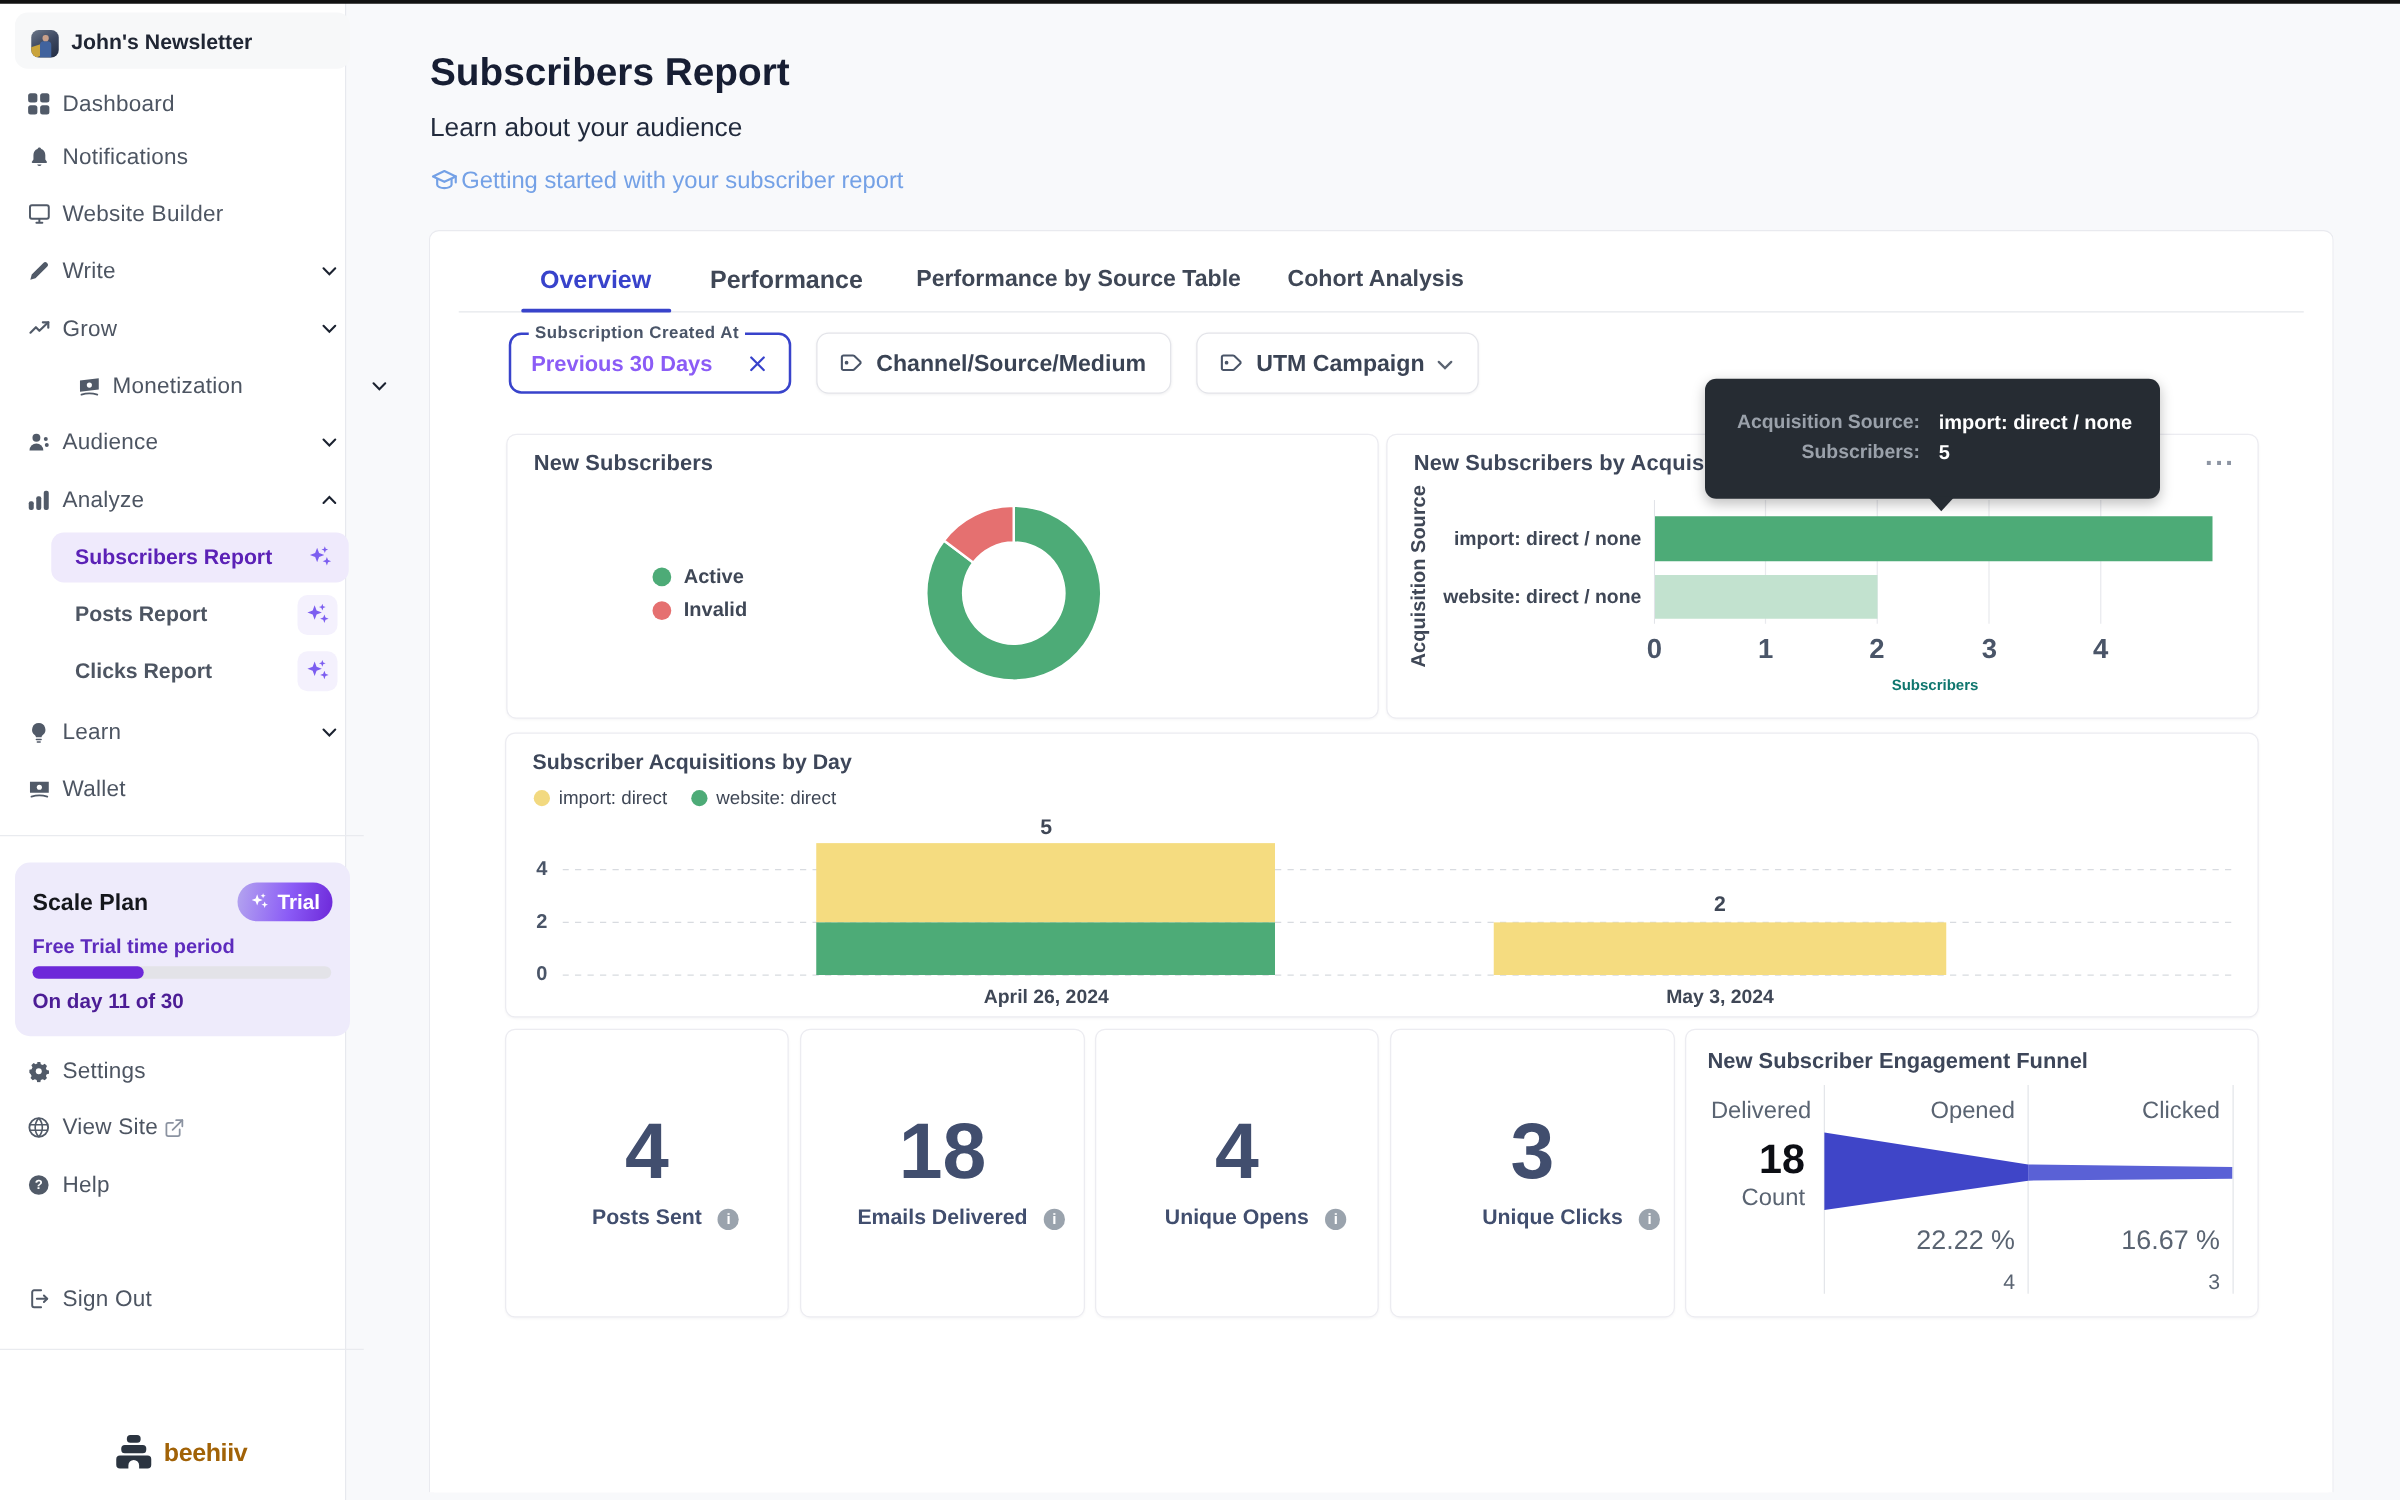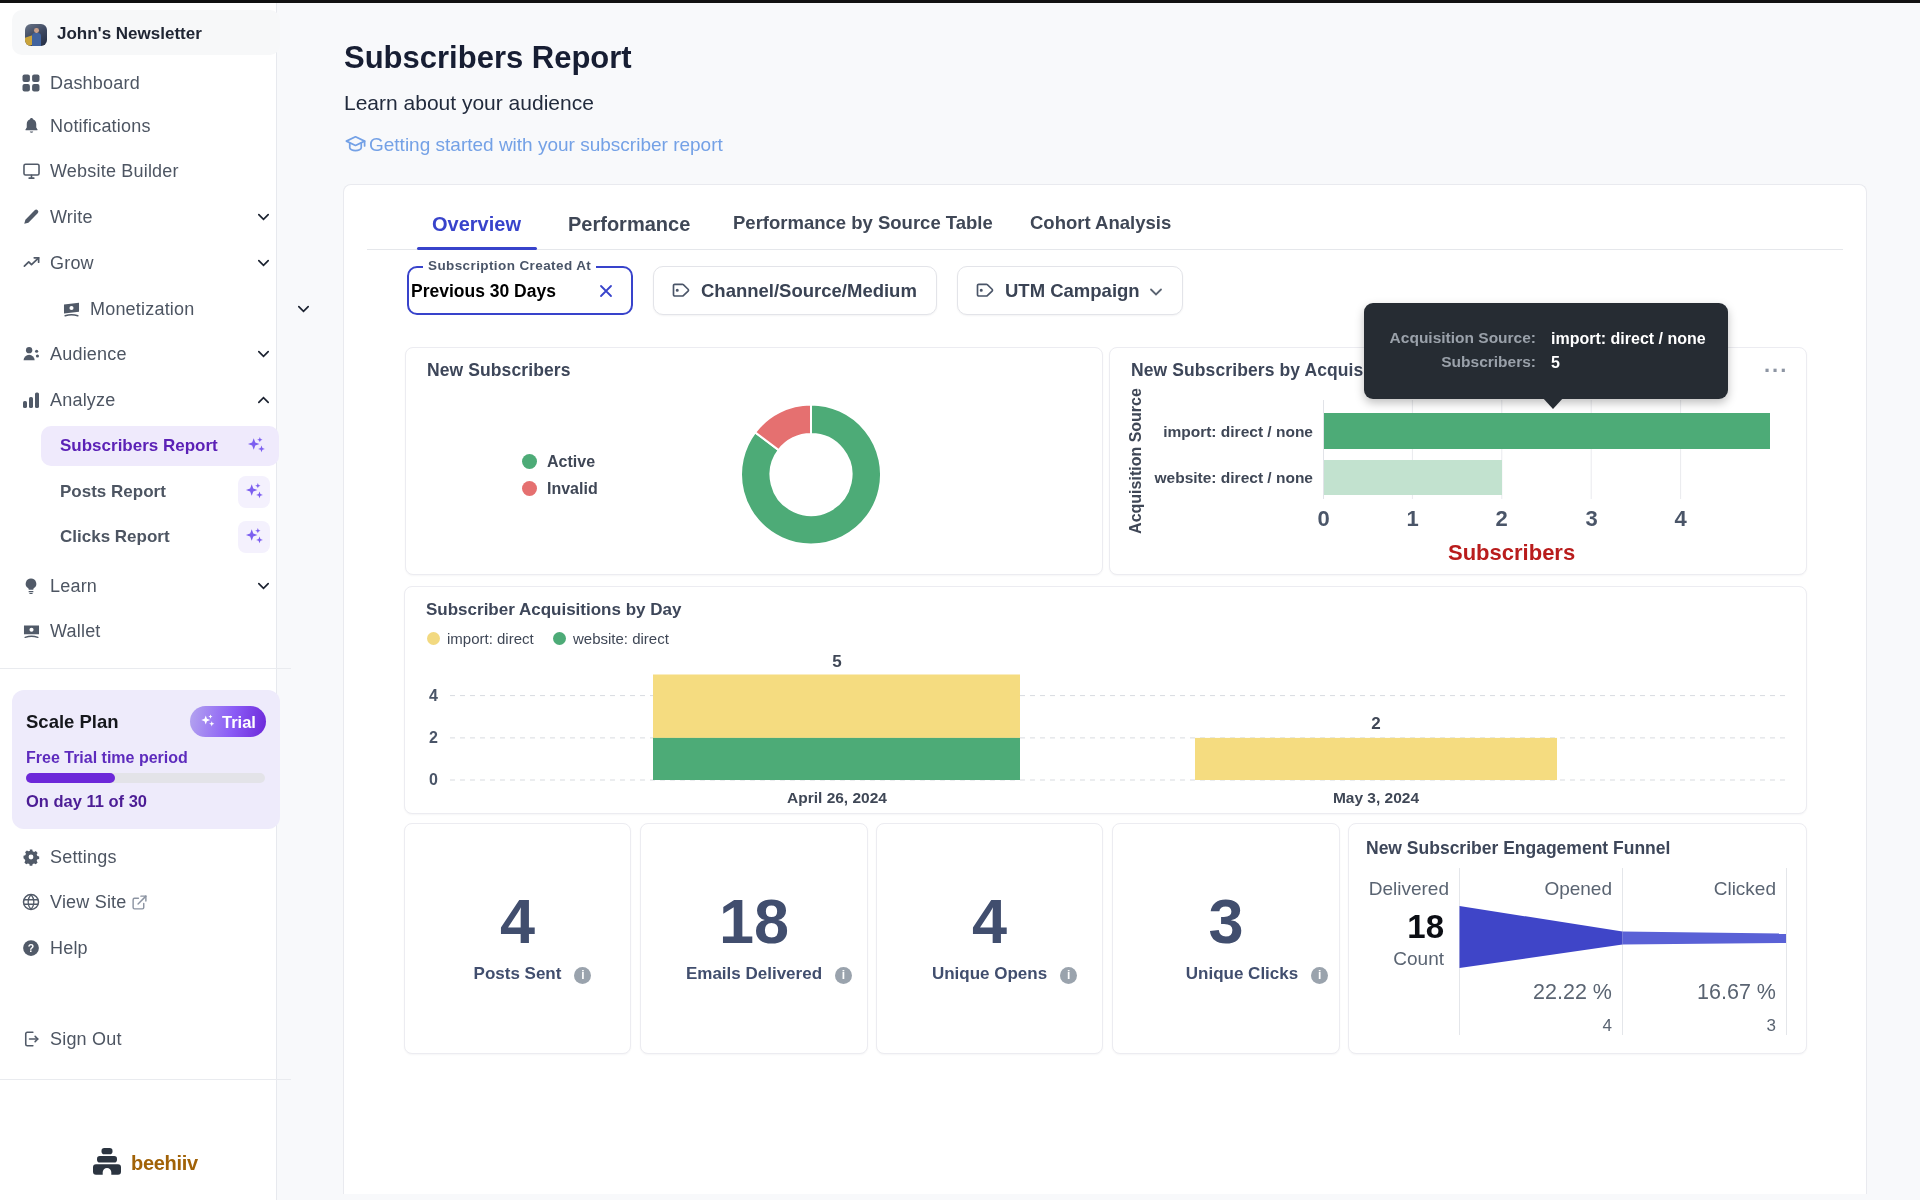--- a/index.html
+++ b/index.html
@@ -229,21 +229,21 @@
 
   <div class="abs" style="left:367px; top:249px; width:1476px; height:1px; background:#e5e7eb;"></div>
   <div class="abs" style="left:417px; top:247px; width:120px; height:3px; background:#3843cb; border-radius:2px;"></div>
   <div class="abs" style="left:432px; top:214px; font-size:20px; font-weight:700; color:#3843cb; line-height:1;">Overview</div>
   <div class="abs" style="left:568px; top:214px; font-size:20px; font-weight:600; color:#3f4756; line-height:1;">Performance</div>
   <div class="abs" style="left:733px; top:214px; font-size:18.5px; font-weight:600; color:#3f4756; line-height:1;">Performance by Source Table</div>
   <div class="abs" style="left:1030px; top:214px; font-size:18.5px; font-weight:600; color:#3f4756; line-height:1;">Cohort Analysis</div>
 
   <div class="abs" style="left:407px; top:266px; width:226px; height:49px; border:2px solid #3843cb; border-radius:10px; background:#fff;"></div>
   <div class="abs" style="left:423px; top:258px; background:#fff; padding:0 5px; font-size:13.5px; font-weight:700; color:#4a5568; letter-spacing:0.4px;">Subscription Created At</div>
-  <div class="abs" style="left:411px; top:281px; font-size:17.5px; font-weight:700; color:#000000; line-height:1.2;">Previous 30 Days</div>
+  <div class="abs" style="left:425px; top:281px; font-size:17.5px; font-weight:700; color:#8b5cf6; line-height:1.2;">Previous 30 Days</div>
   <svg class="abs" style="left:598px; top:283px;" width="16" height="16" viewBox="0 0 16 16" fill="none" stroke="#3843cb" stroke-width="1.8" stroke-linecap="round">
       <path d="M3 3l10 10M13 3L3 13"></path>
     </svg>
 
   <div class="abs" style="left:653px; top:266px; width:284px; height:49px; border:1px solid #e3e4e9; border-radius:10px; background:#fff; box-shadow:0 1px 2px rgba(16,24,40,0.05);"></div>
   <svg class="abs" style="left:671px; top:281px;" width="20" height="20" viewBox="0 0 24 24" fill="none" stroke="#4a5568" stroke-width="2">
       <path d="M3 5.5A1.5 1.5 0 0 1 4.5 4h9.2c.4 0 .8.2 1.1.4l5.7 5.5a1.5 1.5 0 0 1 0 2.2l-5.7 5.5c-.3.3-.7.4-1.1.4H4.5A1.5 1.5 0 0 1 3 16.5z"></path>
       <circle cx="7.5" cy="11" r="0.8" fill="#4a5568"></circle>
     </svg>
   <div class="abs" style="left:701px; top:280px; font-size:18.5px; font-weight:600; color:#3a4354;">Channel/Source/Medium</div>
@@ -282,21 +282,21 @@
     <rect x="1" y="13" width="446" height="36" fill="#4dab77"></rect>
     <rect x="1" y="60" width="178" height="35" fill="#c2e2cf"></rect>
   </svg>
   <div class="abs" style="left:1120px; top:423px; width:193px; text-align:right; white-space:nowrap; font-size:15.5px; font-weight:600; color:#3f4756;">import: direct / none</div>
   <div class="abs" style="left:1113px; top:469px; width:200px; text-align:right; white-space:nowrap; font-size:15.5px; font-weight:600; color:#3f4756;">website: direct / none</div>
   <div class="abs" style="left:1317px; top:508px; width:13px; text-align:center; font-size:22px; font-weight:600; color:#4a5568; line-height:1;">0</div>
   <div class="abs" style="left:1406px; top:508px; width:13px; text-align:center; font-size:22px; font-weight:600; color:#4a5568; line-height:1;">1</div>
   <div class="abs" style="left:1495px; top:508px; width:13px; text-align:center; font-size:22px; font-weight:600; color:#4a5568; line-height:1;">2</div>
   <div class="abs" style="left:1585px; top:508px; width:13px; text-align:center; font-size:22px; font-weight:600; color:#4a5568; line-height:1;">3</div>
   <div class="abs" style="left:1674px; top:508px; width:13px; text-align:center; font-size:22px; font-weight:600; color:#4a5568; line-height:1;">4</div>
-  <div class="abs" style="left:1448px; top:542px; width:200px; text-align:left; font-size:22px; font-weight:600; color:#b91c1c; line-height:1;">Subscribers</div>
+  <div class="abs" style="left:1448px; top:542px; width:200px; text-align:center; font-size:12px; font-weight:600; color:#0f766e; line-height:1;">Subscribers</div>
 
   <div class="abs" style="left:1364px; top:303px; width:364px; height:96px; background:#262c33; border-radius:9px; box-shadow:0 4px 10px rgba(0,0,0,0.25); z-index:20;"></div>
   <div class="abs" style="left:1542px; top:397px; width:0; height:0; border-left:11px solid transparent; border-right:11px solid transparent; border-top:12px solid #262c33; z-index:20;"></div>
   <div class="abs" style="left:1364px; top:329px; width:172px; text-align:right; white-space:nowrap; font-size:15.5px; font-weight:600; color:#9aa1aa; z-index:21; line-height:1.2;">Acquisition Source:</div>
   <div class="abs" style="left:1551px; top:329px; font-size:16px; font-weight:700; color:#fff; z-index:21; line-height:1.2;">import: direct / none</div>
   <div class="abs" style="left:1364px; top:353px; width:172px; text-align:right; white-space:nowrap; font-size:15.5px; font-weight:600; color:#9aa1aa; z-index:21; line-height:1.2;">Subscribers:</div>
   <div class="abs" style="left:1551px; top:353px; font-size:16px; font-weight:700; color:#fff; z-index:21; line-height:1.2;">5</div>
 
   <div class="card" style="left:404px; top:586px; width:1403px; height:228px;"></div>
   <div class="abs" style="left:426px; top:600px; font-size:17px; font-weight:600; color:#3d4659;">Subscriber Acquisitions by Day</div>

